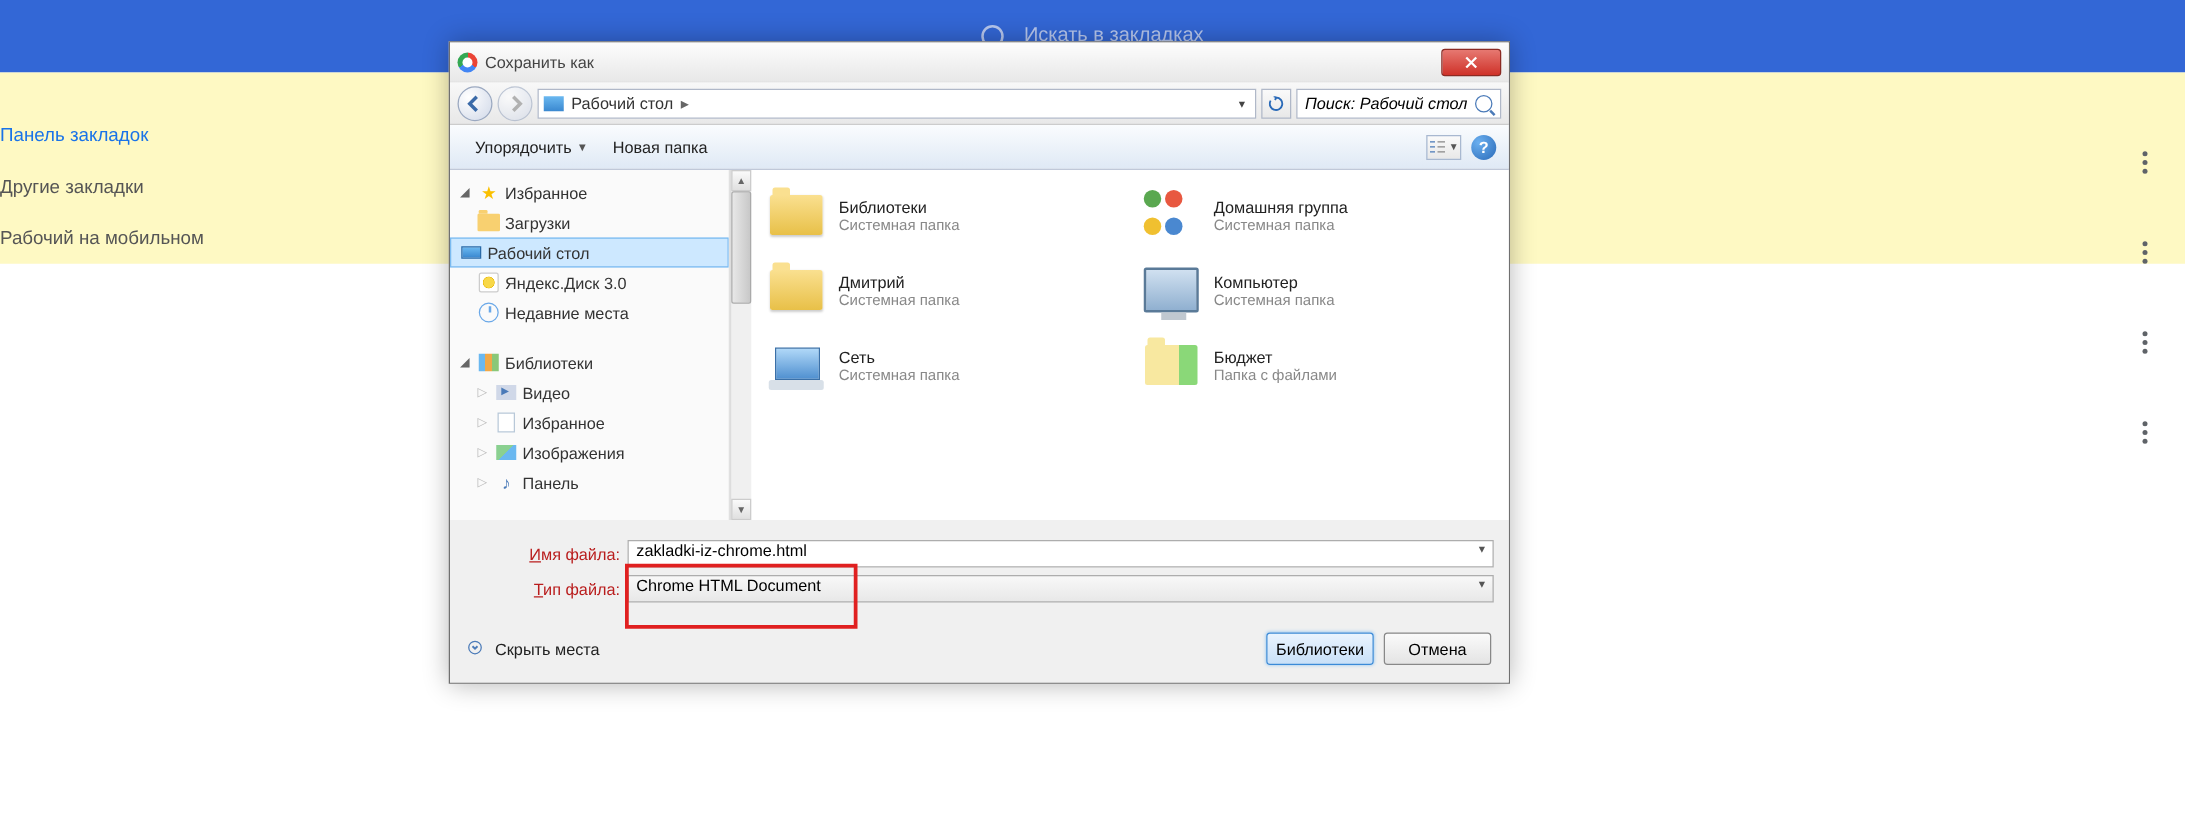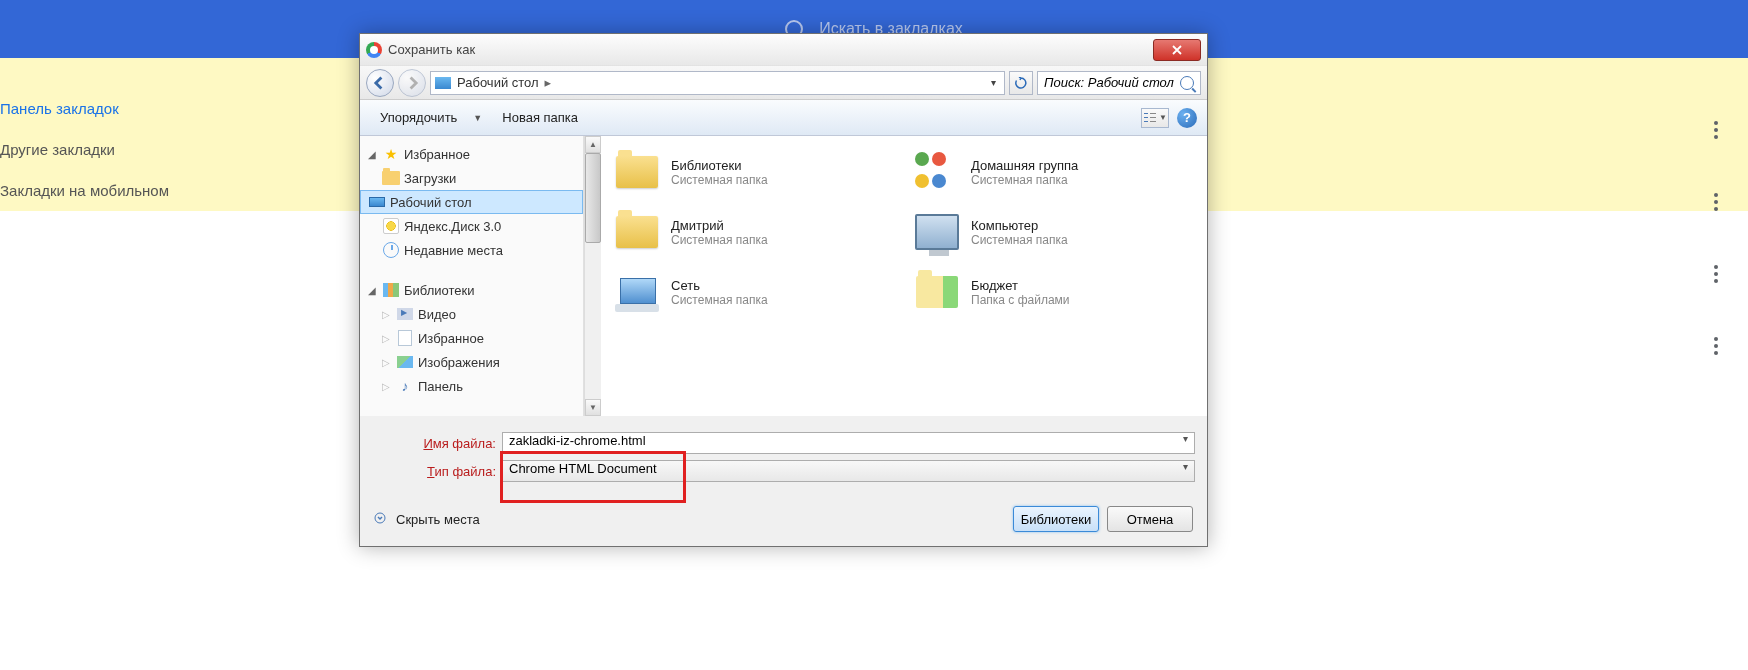--- a/index.html
+++ b/index.html
@@ -37,21 +37,21 @@
 .bc-icon { width: 16px; height: 12px; background: linear-gradient(to bottom, #6ab8f0, #3a88d0); }
 .bc-text { color: #333; font-size: 13px; }
 .bc-arrow { color: #666; }
 .bc-drop { margin-left: auto; color: #444; font-size: 10px; padding: 0 4px; }
 .refresh-btn { width: 24px; height: 24px; border: 1px solid #b0b8c8; background: linear-gradient(#fafafa,#e8e8e8); display:flex; align-items:center; justify-content:center; color:#2a5aa8; font-size:14px; }
 .search-box { width: 164px; height: 24px; border: 1px solid #b0b8c8; background: #fff; display: flex; align-items: center; padding: 0 6px; color: #000000; font-style: italic; gap: 6px; }
 .search-box .sg { margin-left: auto; width: 14px; height: 14px; border: 1.5px solid #4a7ab8; border-radius: 50%; position: relative; }
 .search-box .sg::after { content:''; position:absolute; width:1.5px; height:5px; background:#4a7ab8; bottom:-4px; right:-1px; transform:rotate(-45deg); }
 
 .toolbar { height: 36px; background: linear-gradient(to bottom, #fafcfe, #dfe9f5); display: flex; align-items: center; padding: 0 10px; border-bottom: 1px solid #c0c8d8; }
-.tool-btn { padding: 6px 10px; color: #222; font-size: 13px; display: flex; align-items: center; gap: 16px; }
+.tool-btn { padding: 6px 10px; color: #222; font-size: 13px; display: flex; align-items: center; gap: 4px; }
 .tool-btn .drop { font-size: 9px; color: #555; }
 .tool-spacer { flex: 1; }
 .view-icon { width: 28px; height: 20px; border: 1px solid #a8b8d0; background: linear-gradient(#fafafa,#e8e8e8); margin-right: 8px; display:flex; align-items:center; justify-content:center; }
 .view-icon svg { width:14px; height:14px; }
 .help-icon { width: 20px; height: 20px; border-radius: 50%; background: radial-gradient(circle at 30% 30%, #6bb0f0, #2a6ab8); color: #fff; display: flex; align-items: center; justify-content: center; font-weight: bold; }
 
 .content { display: flex; height: 280px; background: #fff; }
 .tree { width: 224px; border-right: 1px solid #e0e0e0; padding: 6px 0; overflow: hidden; background:#fafafa; }
 .tree-item { display: flex; align-items: center; padding: 3px 8px; gap: 4px; color: #333; font-size: 13px; white-space: nowrap; }
 .tree-item.selected { background: #cde8ff; border: 1px solid #7abaf0; padding: 2px 7px; }
@@ -123,21 +123,21 @@
 <div class="chrome-header">
   <div class="chrome-search">
     <span class="search-glass"></span>
     <span>Искать в закладках</span>
   </div>
 </div>
 <div class="chrome-body">
   <div class="chrome-sidebar">
     <div class="chrome-sidebar-item active">Панель закладок</div>
     <div class="chrome-sidebar-item">Другие закладки</div>
-    <div class="chrome-sidebar-item">Закладки на мобильном</div>
+    <div class="chrome-sidebar-item">Рабочий на мобильном</div>
   </div>
 </div>
 
 <div class="right-panel">
   <div class="kebab-row">
       <div class="kebab">
         <span></span>
         <span></span>
         <span></span>
       </div>

